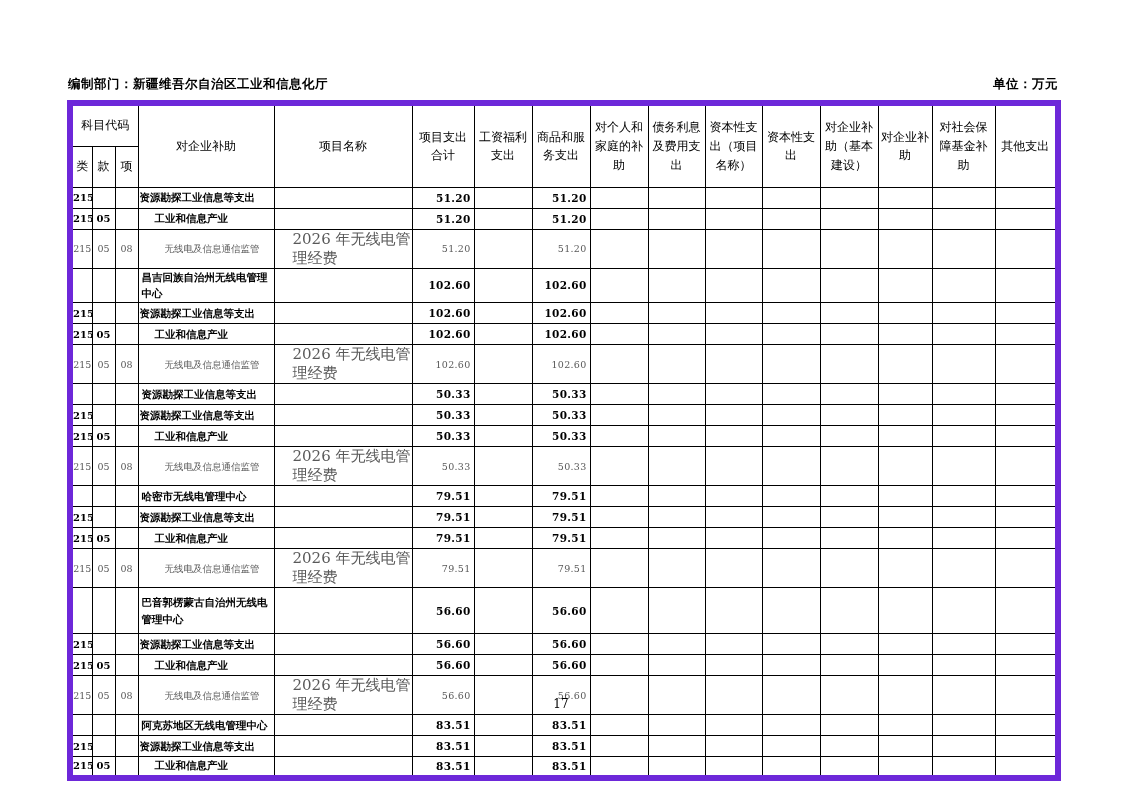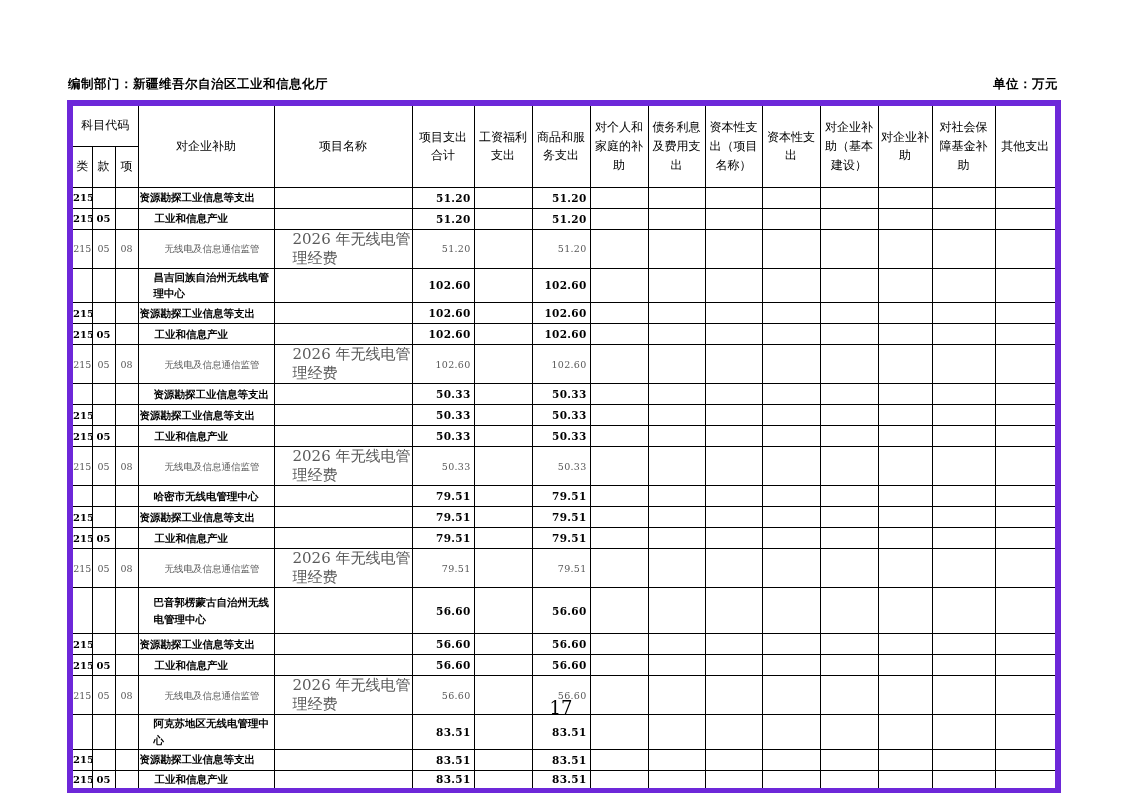--- a/index.html
+++ b/index.html
@@ -38,28 +38,28 @@
 
   td.code    { text-align:center; font-size:10px; }
   td.subject { text-align:left;  font-size:10.5px; line-height:1.6; }
   td.project { text-align:left;  font-size:15px; padding-left:18px; }
   td.num     { text-align:right; font-size:10.5px; padding-right:3px; letter-spacing:0.3px; }
 
   tr.lv0 td, tr.lv1 td, tr.lv2 td { font-weight:bold; color:#000; }
   tr.lv3 td { font-weight:normal; color:#595959; }
   tr.lv3 td.num, tr.lv3 td.code { font-size:9.5px; }
 
-  tr.lv0 td.subject { padding-left:15px;margin-left:41px; }
+  tr.lv0 td.subject { padding-left:3px;margin-left:41px; }
   tr.lv1 td.subject { padding-left:1px; }
   tr.lv2 td.subject { padding-left:16px; }
   tr.lv3 td.subject { padding-left:26px; font-size:9.5px; }
 
   .pagenum {
     position:absolute; left:0; right:0; top:697px;
-    text-align:center; font-size:18px;
+    text-align:center; font-size:12px;
   }
 </style>
 </head>
 <body>
 
 <div class="page">
 
   <div class="topbar">
     <span>编制部门：新疆维吾尔自治区工业和信息化厅</span>
     <span>单位：万元</span>

